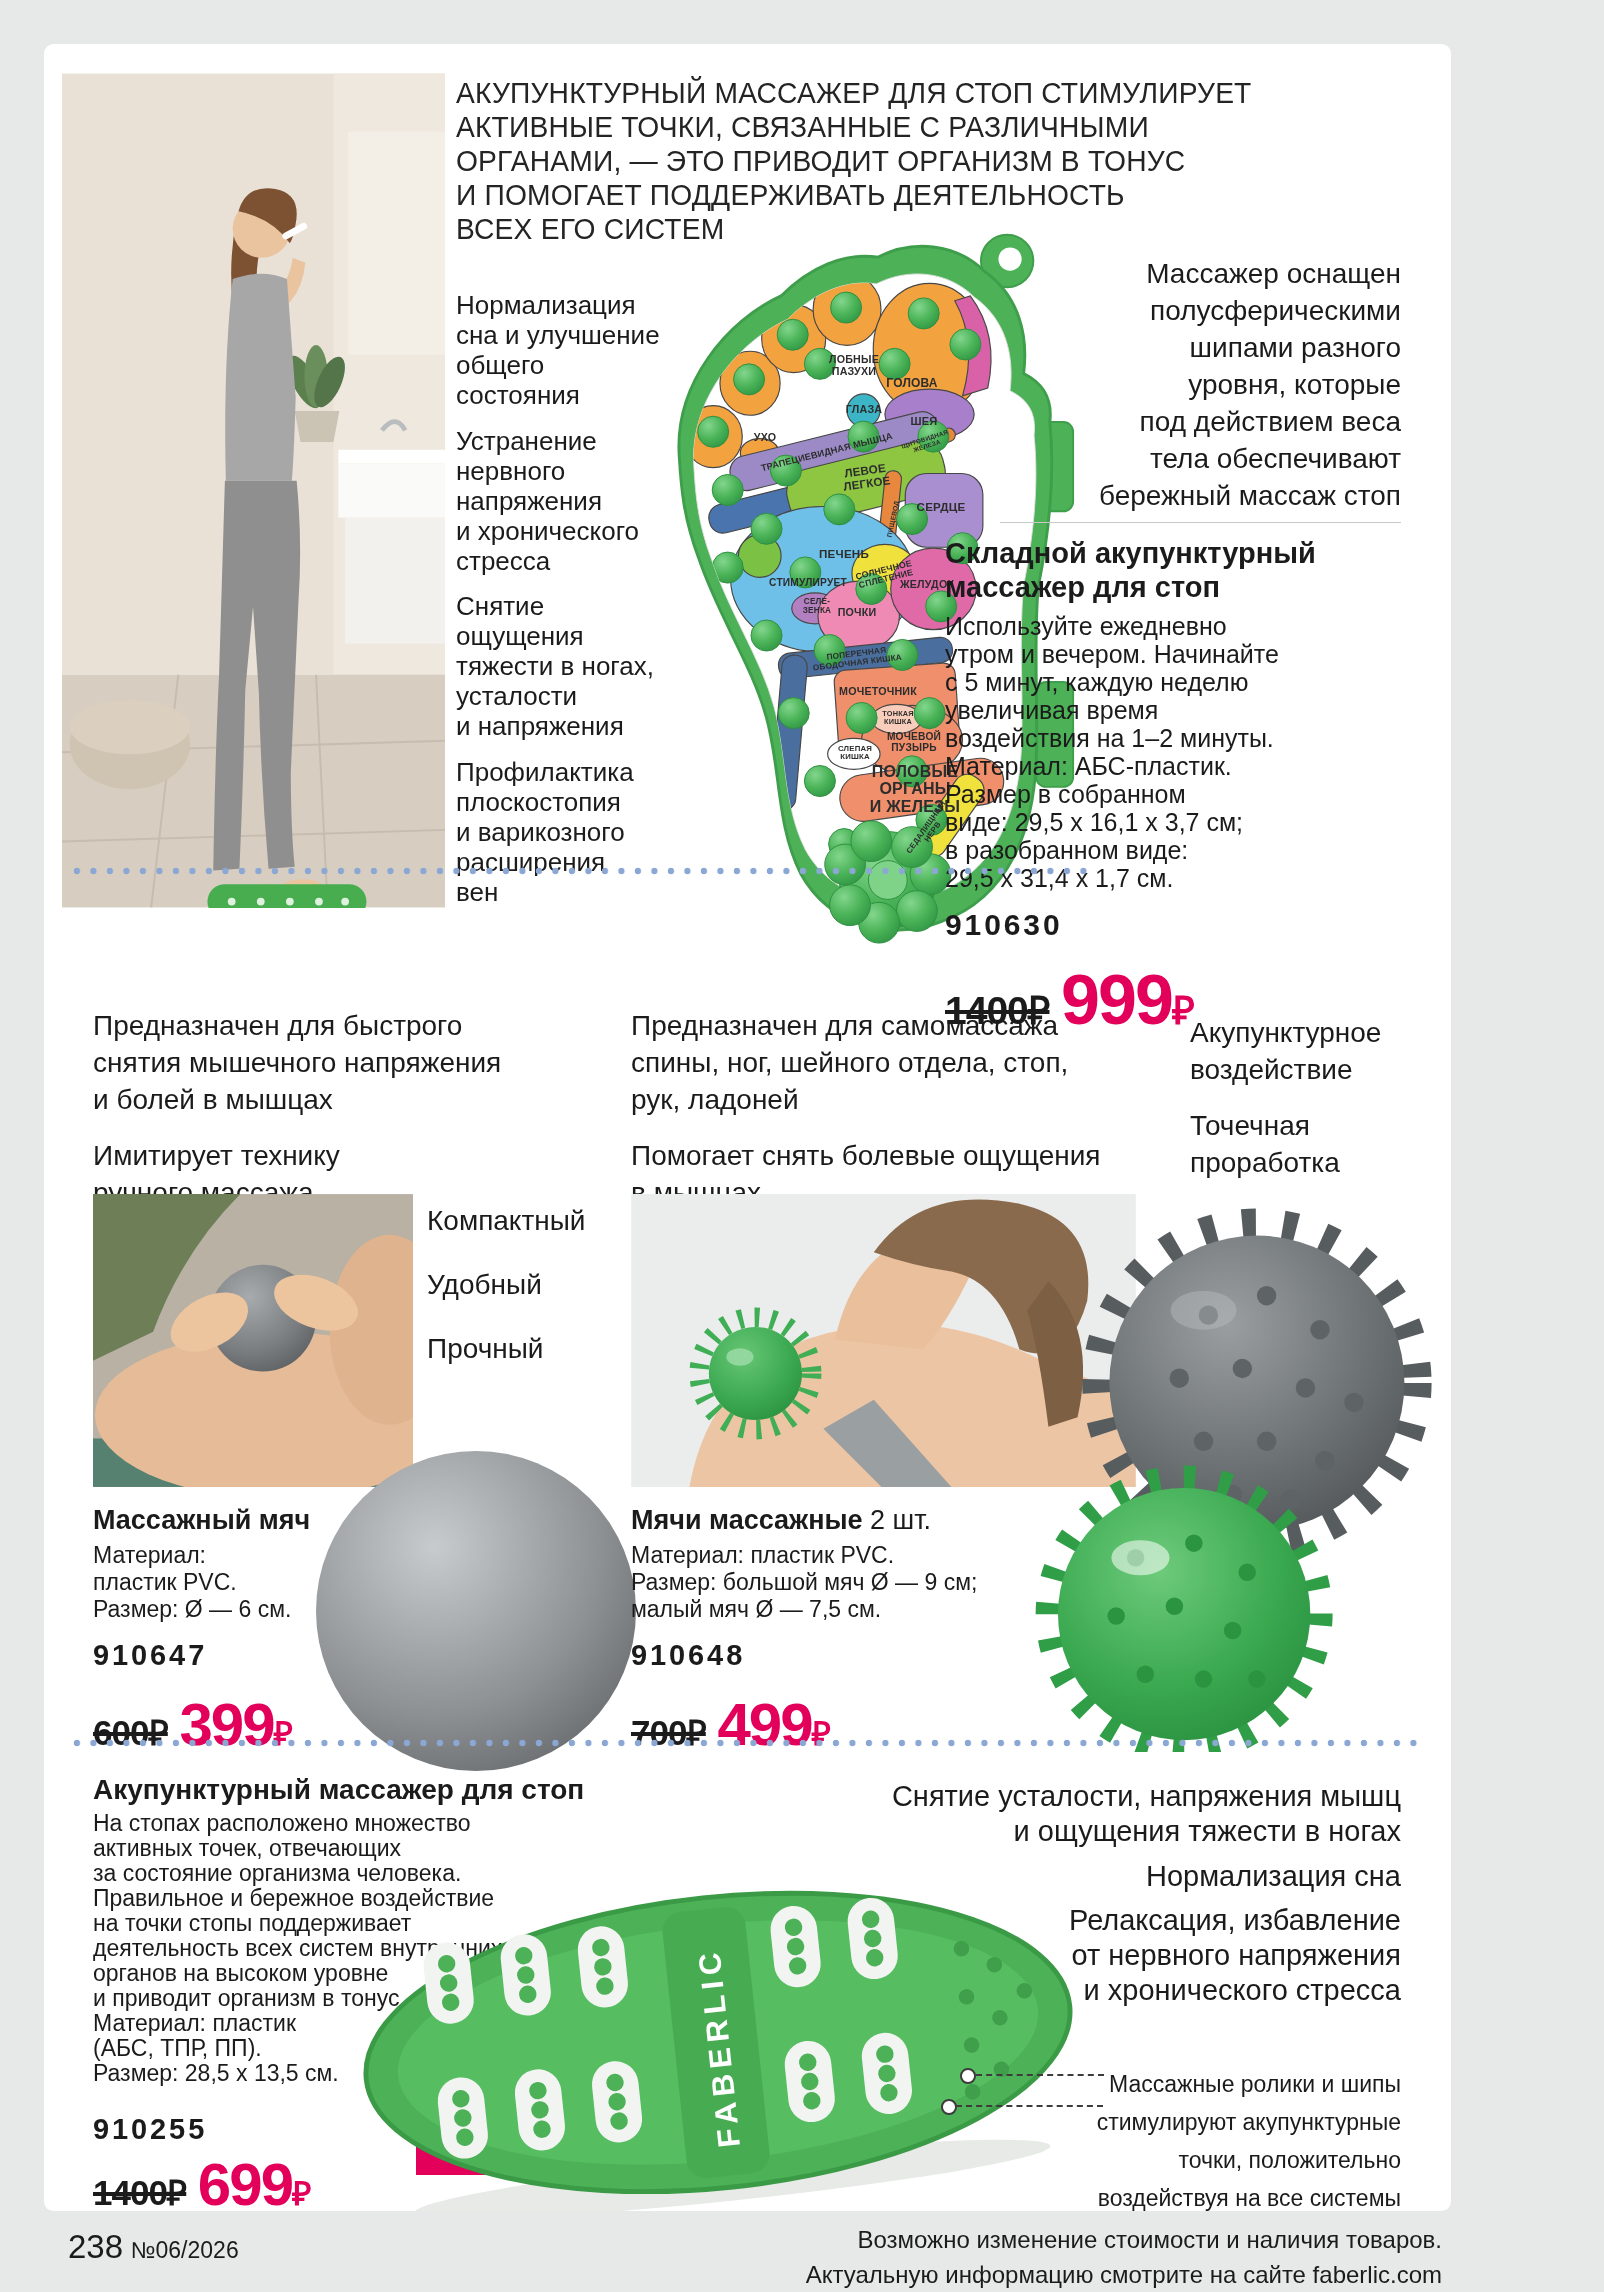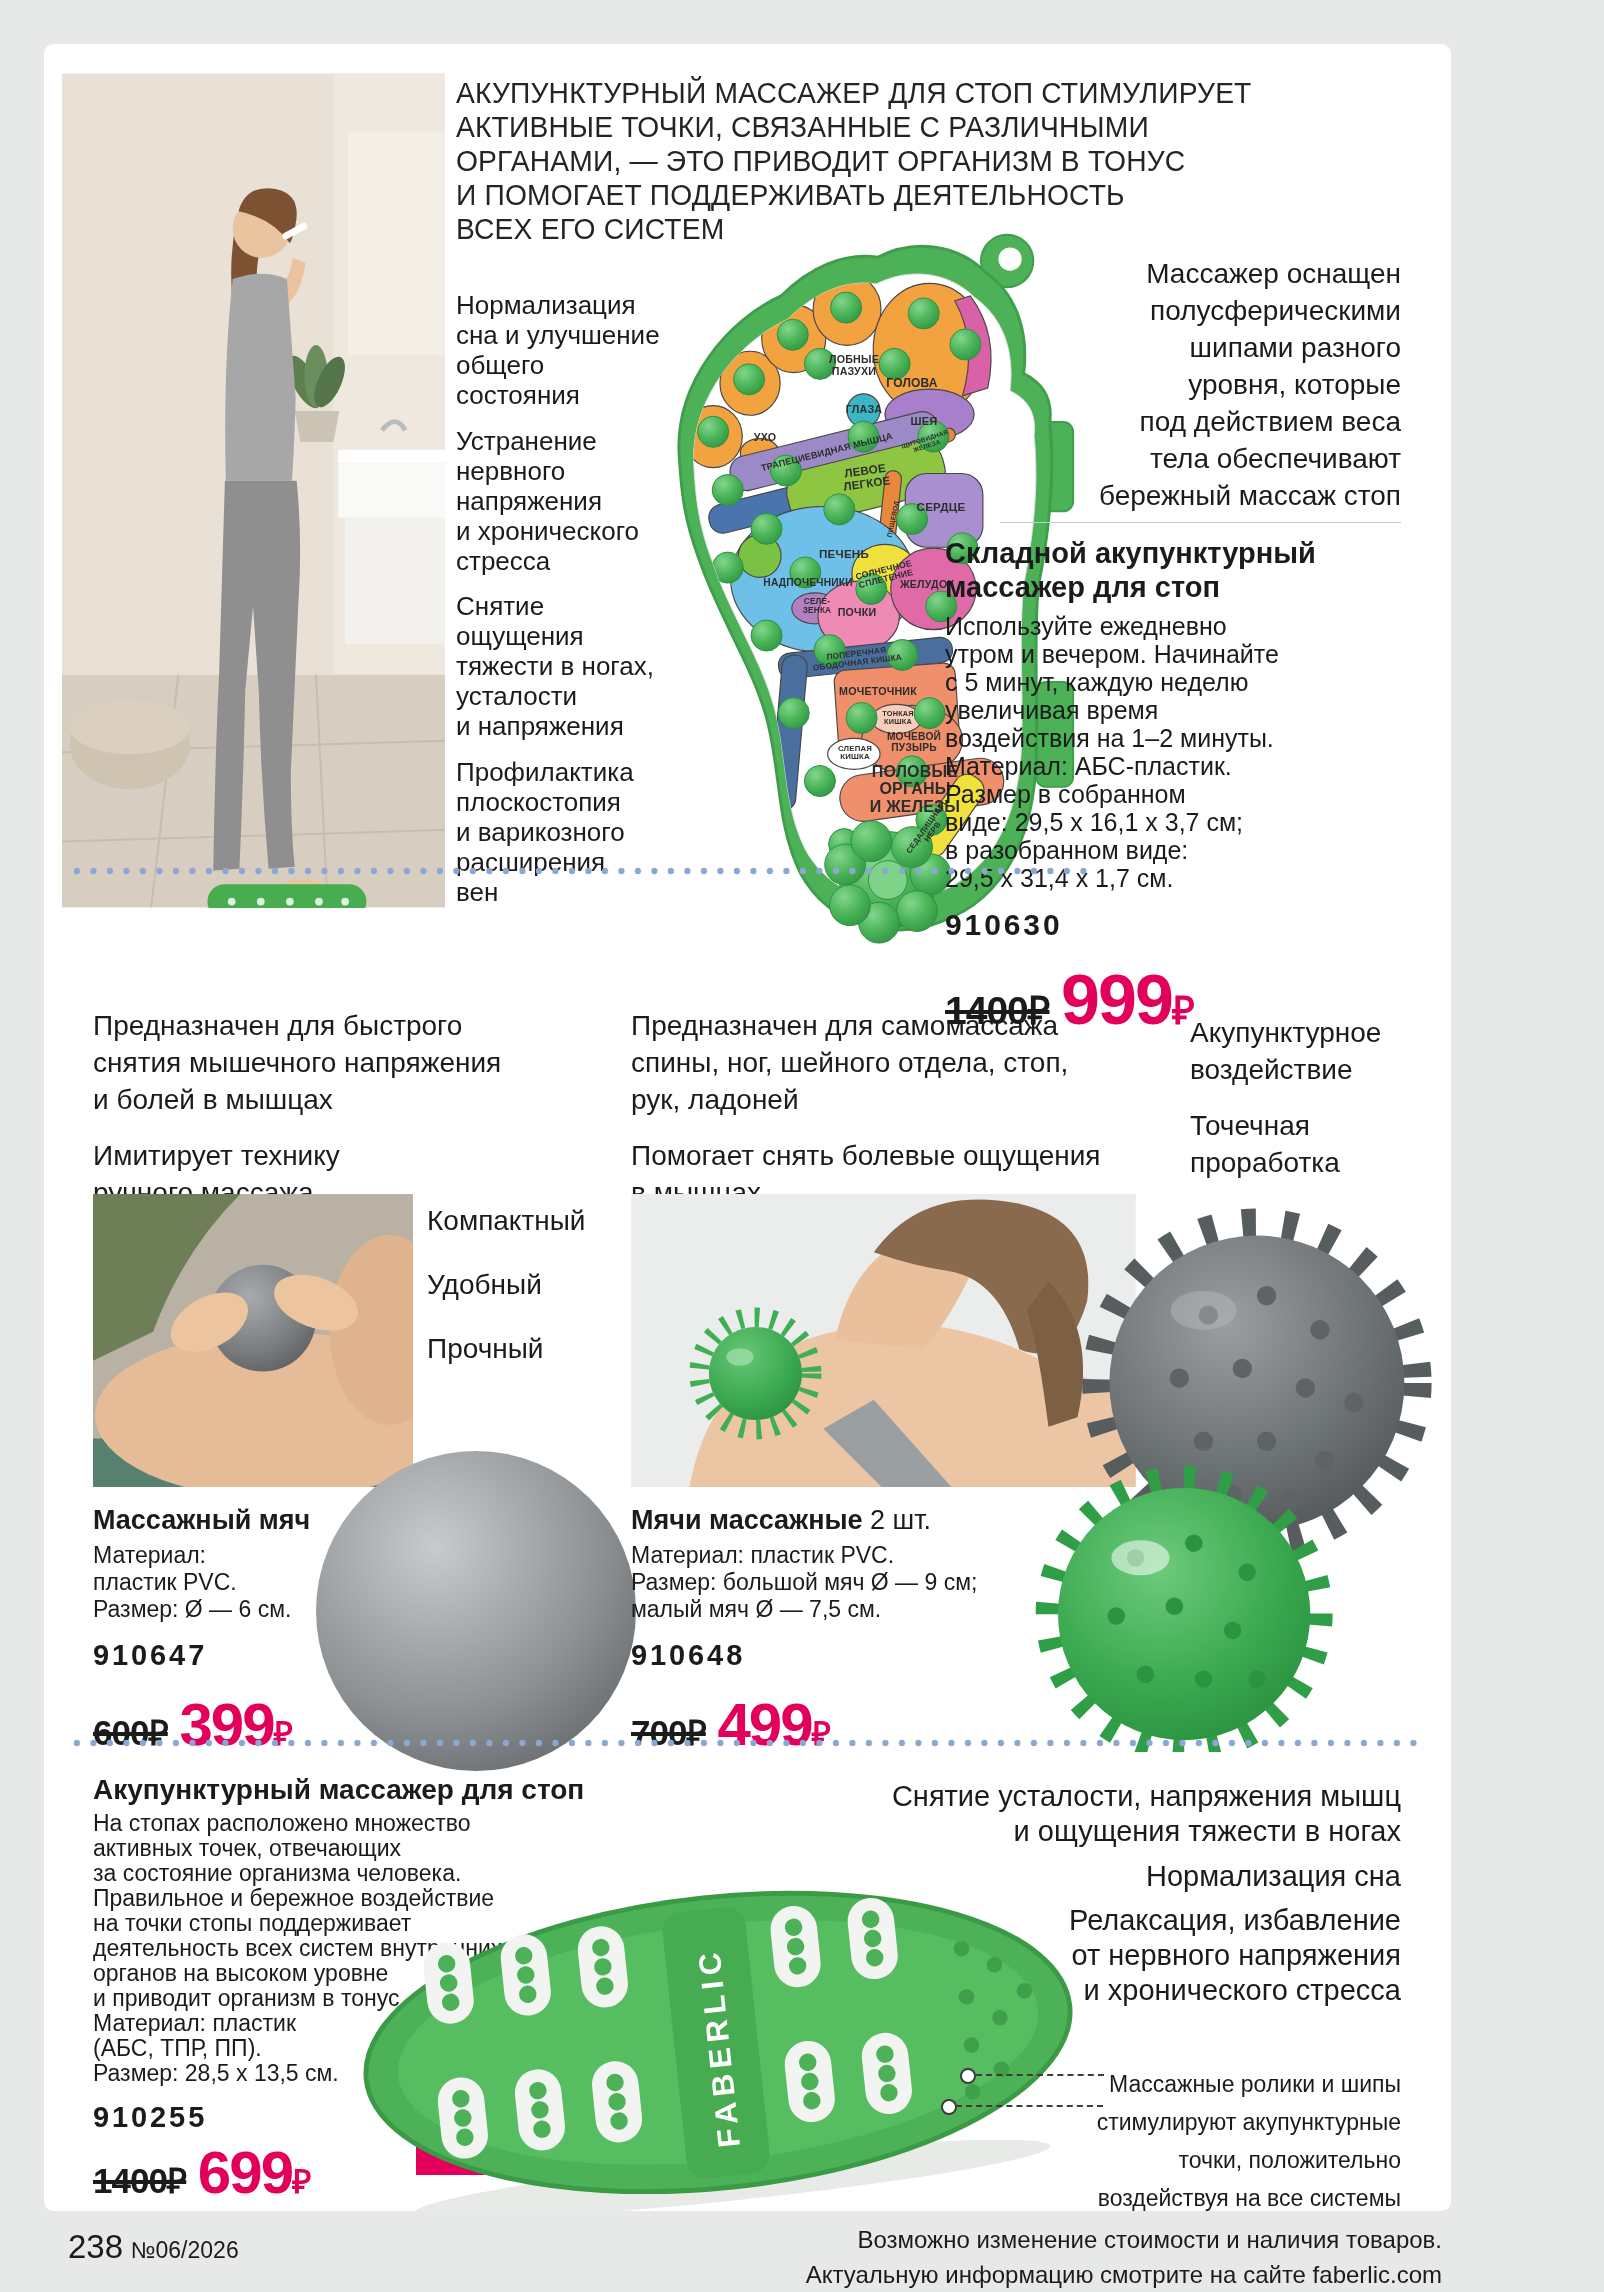--- a/index.html
+++ b/index.html
@@ -259,21 +259,21 @@
     <span class="fm-label pre" style="left:305px;top:215px;font-size:6.3px;transform:translate(-50%,-50%) rotate(-18deg)">ЩИТОВИДНАЯ
 ЖЕЛЕЗА</span>
     <span class="fm-label pre" style="left:206px;top:225px;font-size:9.2px;transform:translate(-50%,-50%) rotate(-14deg)">ТРАПЕЦИЕВИДНАЯ МЫШЦА</span>
     <span class="fm-label pre" style="left:245px;top:249px;font-size:11.6px;transform:translate(-50%,-50%) rotate(-8deg)">ЛЕВОЕ
 ЛЕГКОЕ</span>
     <span class="fm-label pre" style="left:272px;top:291px;font-size:6.8px;transform:translate(-50%,-50%) rotate(-78deg)">ПИЩЕВОД</span>
     <span class="fm-label pre" style="left:320px;top:279px;font-size:11.6px">СЕРДЦЕ</span>
     <span class="fm-label pre" style="left:223px;top:326px;font-size:11.6px">ПЕЧЕНЬ</span>
     <span class="fm-label pre" style="left:264px;top:347px;font-size:8.7px;transform:translate(-50%,-50%) rotate(-14deg)">СОЛНЕЧНОЕ
 СПЛЕТЕНИЕ</span>
-    <span class="fm-label pre" style="left:187px;top:355px;font-size:10.2px">НАДПОЧЕЧНИКИ</span>
+    <span class="fm-label pre" style="left:187px;top:355px;font-size:10.2px">СТИМУЛИРУЕТ</span>
     <span class="fm-label pre" style="left:196px;top:379px;font-size:8.2px">СЕЛЕ-
 ЗЕНКА</span>
     <span class="fm-label pre" style="left:236px;top:385px;font-size:10.7px">ПОЧКИ</span>
     <span class="fm-label pre" style="left:306px;top:357px;font-size:10.7px">ЖЕЛУДОК</span>
     <span class="fm-label pre" style="left:236px;top:431px;font-size:8.2px;transform:translate(-50%,-50%) rotate(-7deg)">ПОПЕРЕЧНАЯ
 ОБОДОЧНАЯ КИШКА</span>
     <span class="fm-label pre" style="left:257px;top:464px;font-size:10.7px">МОЧЕТОЧНИК</span>
     <span class="fm-label pre" style="left:277px;top:490px;font-size:7.3px">ТОНКАЯ
 КИШКА</span>
     <span class="fm-label pre" style="left:234px;top:525px;font-size:7.8px">СЛЕПАЯ
@@ -469,21 +469,21 @@
 активных точек, отвечающих
 за состояние организма человека.
 Правильное и бережное воздействие
 на точки стопы поддерживает
 деятельность всех систем внутренних
 органов на высоком уровне
 и приводит организм в тонус.
 Материал: пластик
 (АБС, ТПР, ПП).
 Размер: 28,5 х 13,5 см.</div>
-    <div class="sku" style="font-size:29px;margin-top:15px">910255</div>
+    <div class="sku" style="font-size:29px;margin-top:27px">910255</div>
     <div class="prices sm" style="margin-top:3.9px">
       <span class="old">1400₽</span><span class="new"><span class="val">699</span><span class="rub">₽</span></span>
     </div>
   </div>
 
   <div class="abs badge">-50%</div>
 
   <div class="abs" style="left:306px;top:1824px;width:737px;height:344px;">
     <svg width="737" height="344" viewBox="0 0 760 355">
       <g transform="rotate(-6 380 185)">

